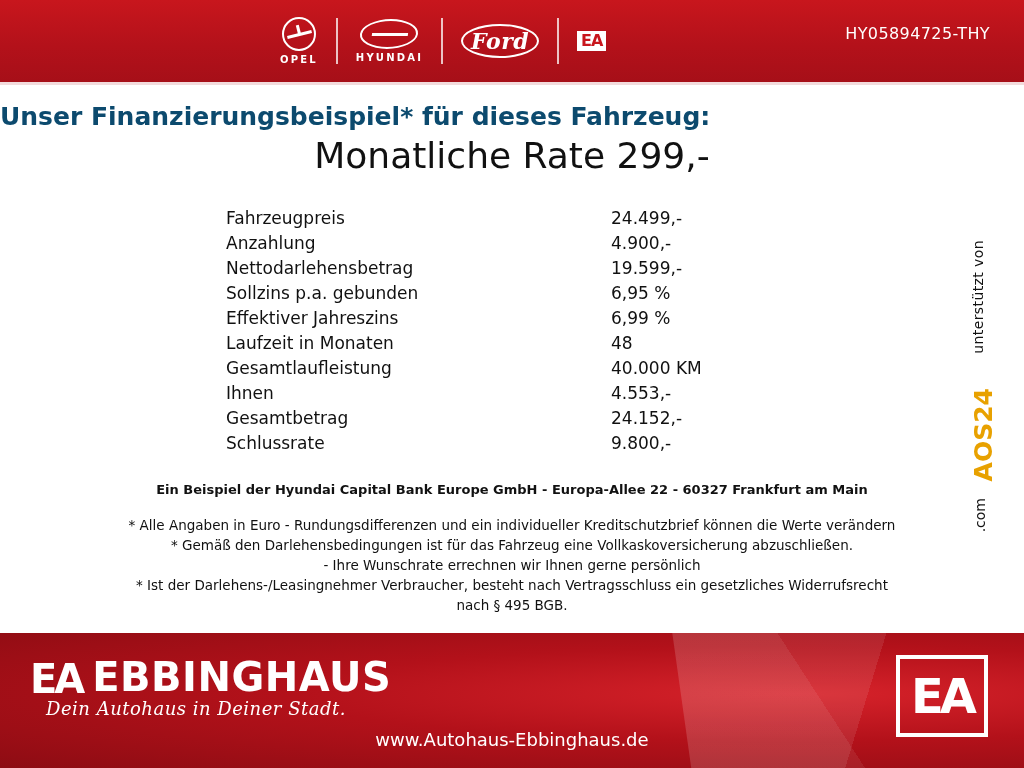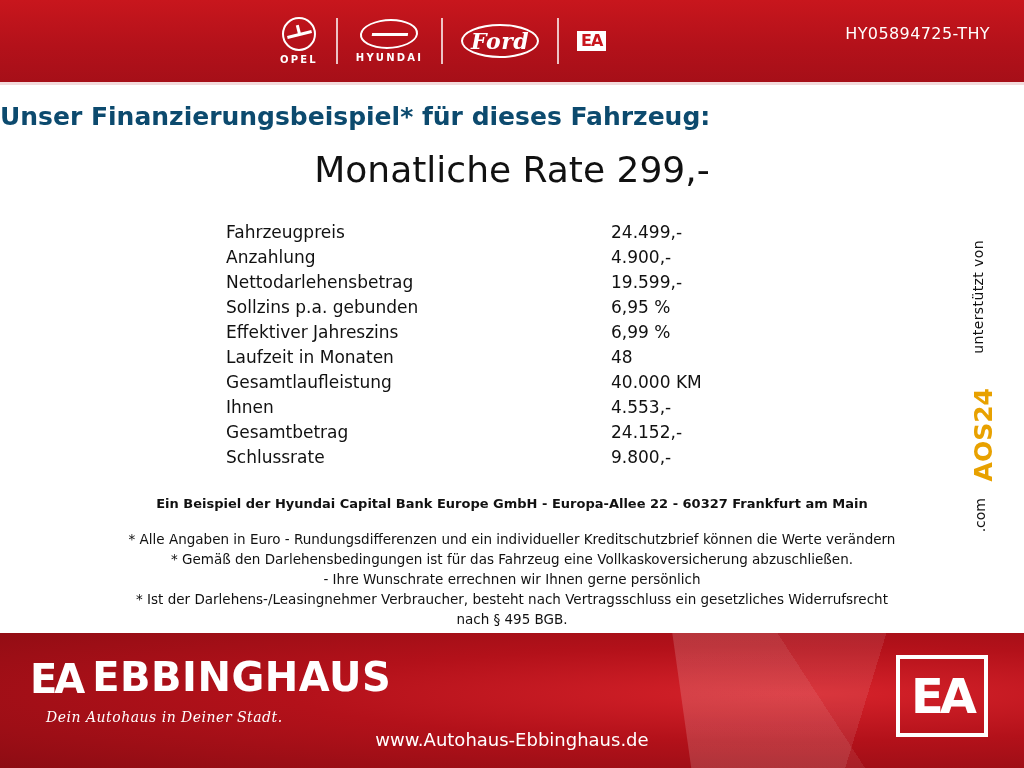--- a/index.html
+++ b/index.html
@@ -85,21 +85,21 @@
   
   .body {
     position: absolute; top: 88px; left: 0;
     width: 1024px; height: 545px; background: #fff;
   }
   .headline {
     text-align: left; margin-top: 14px;
     font-size: 25px; font-weight: bold; color: #0c4a6e;
   }
   .rate {
-    text-align: center; margin-top: 18px;
+    text-align: center; margin-top: 4px;
     font-size: 36px; color: #111;
   }
 
   
   .finance {
     margin: 30px 0 0 226px;
     width: 520px;
   }
   .frow {
     display: flex; font-size: 17px; color: #111; line-height: 25px;
@@ -158,23 +158,23 @@
     display: flex; align-items: flex-start; gap: 10px;
   }
   .dealer-ea {
     font-size: 40px; font-weight: bold; letter-spacing: -3px; line-height: 1;
     margin-top: 2px;
   }
   .dealer-name {
     font-size: 40px; font-weight: bold; letter-spacing: .5px; line-height: 1;
   }
   .dealer-slogan {
-    position: absolute; left: 46px; top: 76px;
+    position: absolute; left: 46px; top: 65px;
     color: #fff; font-family: "DejaVu Serif", serif; font-style: italic;
-    font-size: 14px; letter-spacing: .5px;
+    font-size: 18px; letter-spacing: .5px;
   }
   .website {
     position: absolute; left: 0; right: 0; bottom: 18px;
     text-align: center; color: #fff; font-size: 18px;
   }
   .ea-box {
     position: absolute; right: 36px; top: 22px;
     width: 92px; height: 82px; border: 4px solid #fff;
     color: #fff; font-size: 48px; font-weight: bold;
     display: flex; align-items: center; justify-content: center;

